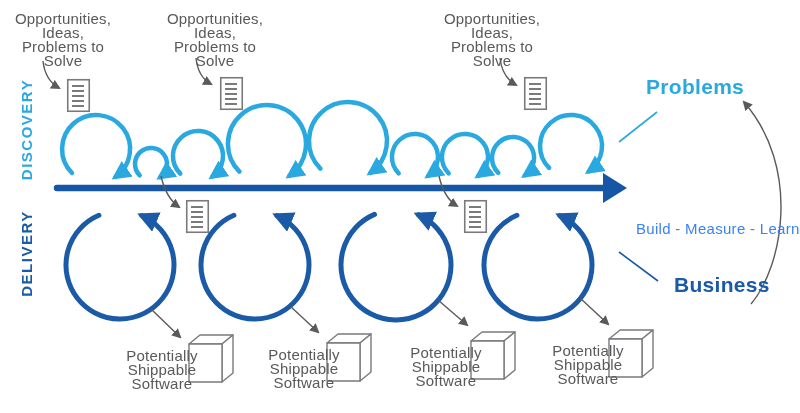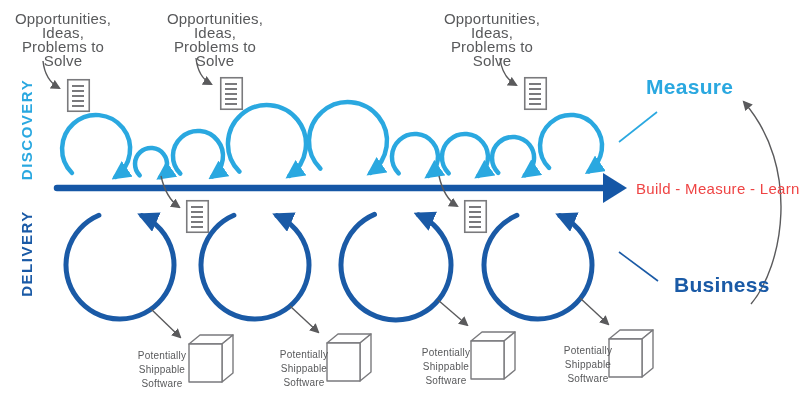--- a/index.html
+++ b/index.html
@@ -4,33 +4,33 @@
 <style>
   html,body{margin:0;padding:0;background:#ffffff;}
   #stage{
     position:relative;width:800px;height:413px;background:#ffffff;overflow:hidden;
     font-family:"Liberation Sans",sans-serif;
   }
   #diagram-svg{position:absolute;left:0;top:0;}
   .txt{position:absolute;color:#58595B;}
   .note{width:120px;text-align:center;font-size:15px;line-height:14px;letter-spacing:.2px;}
   .note span{display:block;}
-  .ship-note{width:100px;text-align:center;font-size:10px;line-height:14px;letter-spacing:.2px;}
+  .ship-note{width:100px;text-align:center;font-size:15px;line-height:14px;letter-spacing:.2px;}
   .ship-note span{display:block;}
   .vlabel{
     width:110px;text-align:center;font-weight:bold;font-size:15px;letter-spacing:1.5px;
     transform:rotate(-90deg);transform-origin:center center;
   }
   .vlabel.discovery{color:#2AA8E0;}
   .vlabel.delivery{color:#1A5AA6;}
   .big-label{font-size:21px;font-weight:600;letter-spacing:.3px;}
   .learning{color:#2AA8E0;}
   .outcomes{color:#1A5AA6;width:110px;text-align:center;line-height:26px;}
   .outcomes span{display:block;margin-left:24px;}
-  .bml{font-size:15px;color:#ef4444;letter-spacing:.3px;}
+  .bml{font-size:15px;color:#3b82f6;letter-spacing:.3px;margin-top:40px;}
 </style>
 </head>
 <body>
 
 <div id="stage">
 
   <svg id="diagram-svg" width="800" height="413" viewBox="0 0 800 413">
     <defs>
       <marker id="mDisc" viewBox="0 0 4 4" markerWidth="4.2" markerHeight="4.2" refX="3" refY="2" orient="auto">
         <path d="M0,0 L4,2 L0,4 Z" fill="#2AA8E0"></path>
@@ -125,21 +125,21 @@
     <span>Opportunities,</span>
     <span>Ideas,</span>
     <span>Problems to Solve</span>
   </div>
   <div class="txt note" style="left:432px;top:12px;">
     <span>Opportunities,</span>
     <span>Ideas,</span>
     <span>Problems to Solve</span>
   </div>
 
-  <div class="txt big-label learning" style="left:646px;top:75px;">Measure</div>
+  <div class="txt big-label learning" style="left:646px;top:75px;">Problems</div>
   <div class="txt bml" style="left:636px;top:180px;">Build - Measure - Learn</div>
   <div class="txt big-label outcomes" style="left:650px;top:272px;">
     <span>Business</span>
   </div>
 
   <div class="txt ship-note" style="left:112px;top:349px;">
     <span>Potentially</span>
     <span>Shippable</span>
     <span>Software</span>
   </div>

